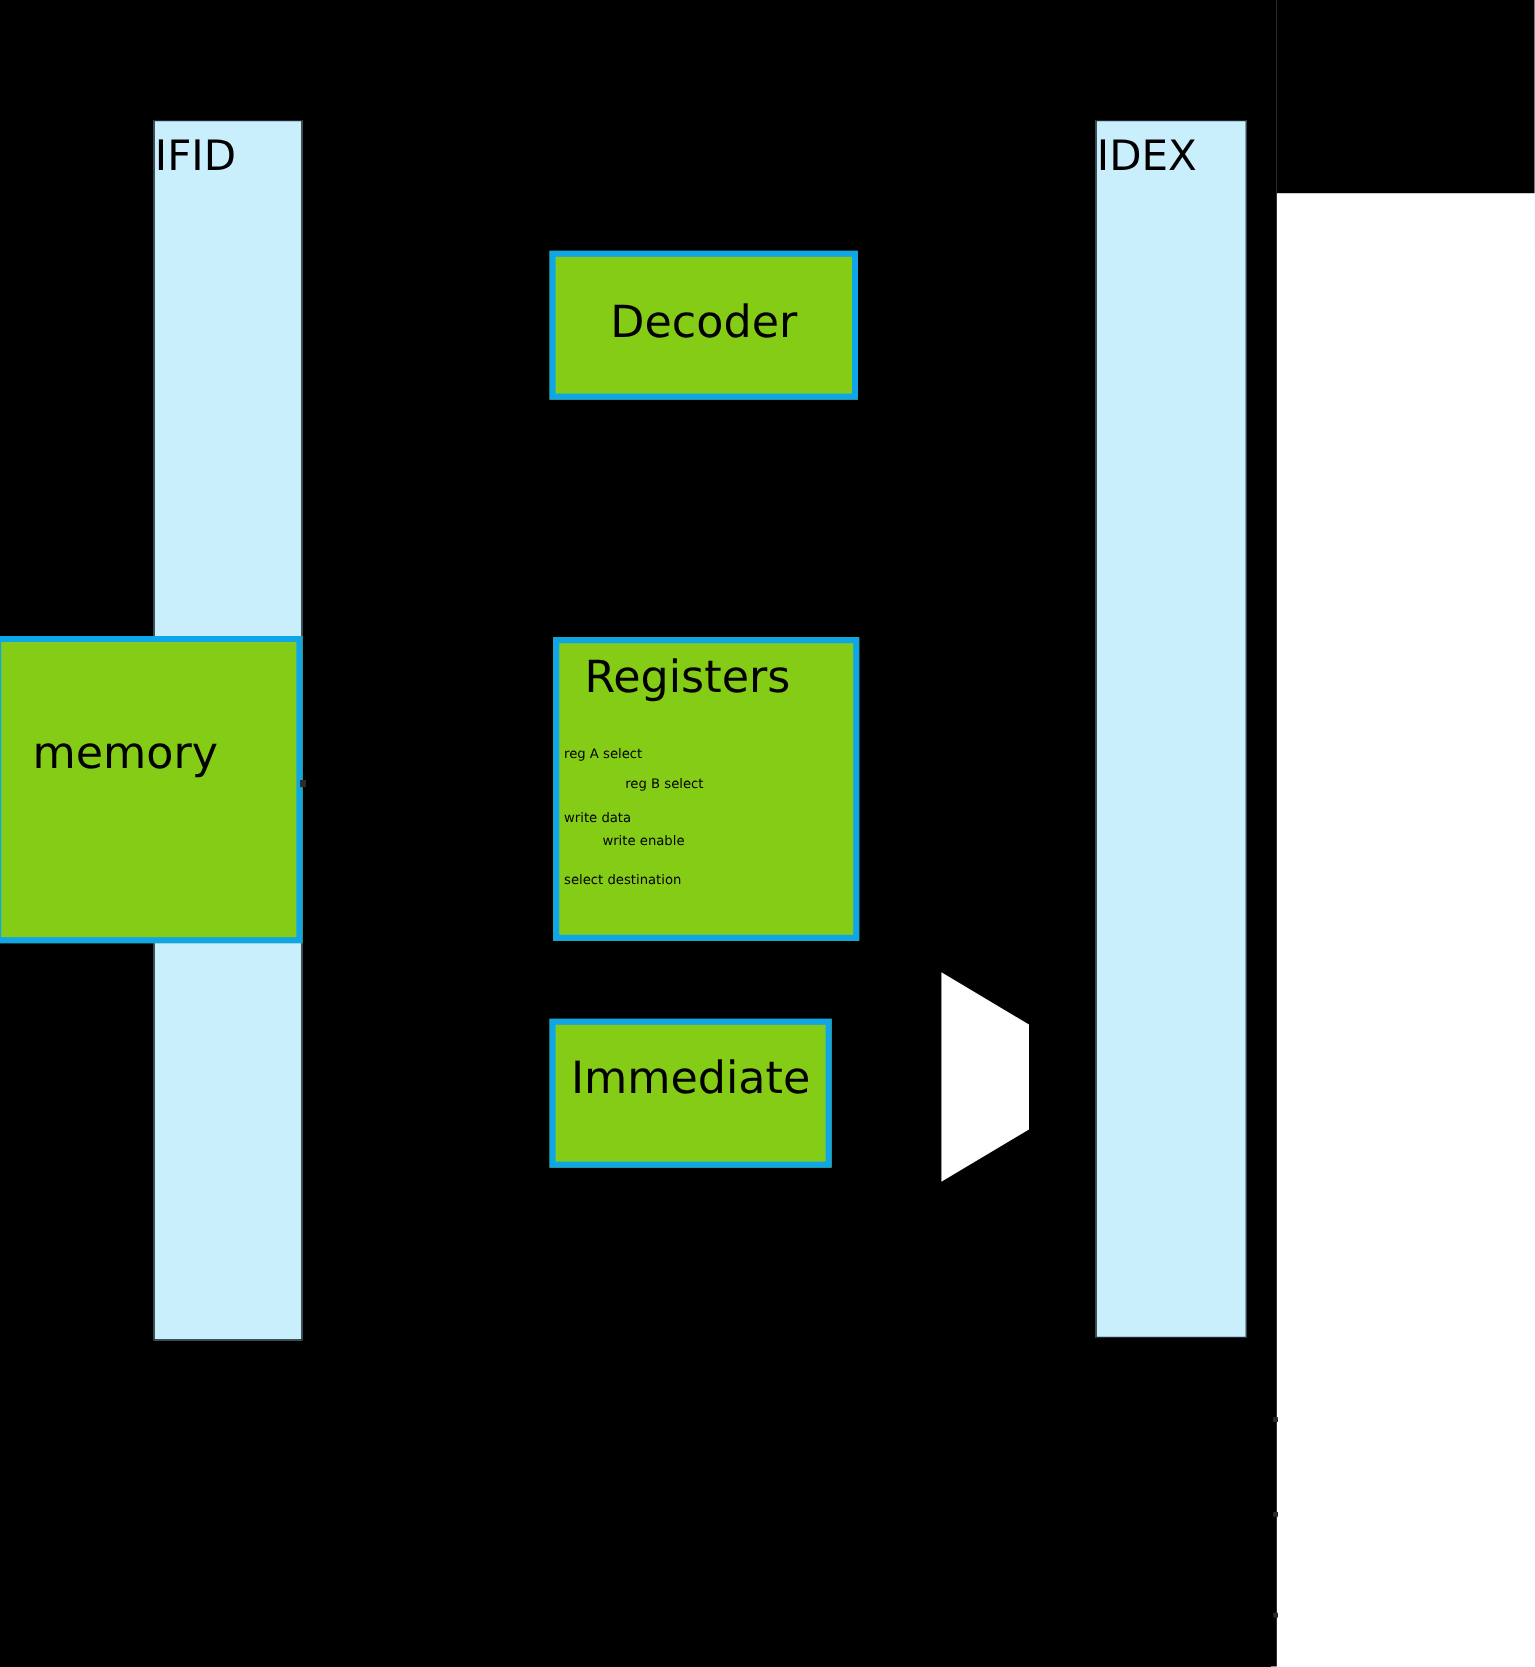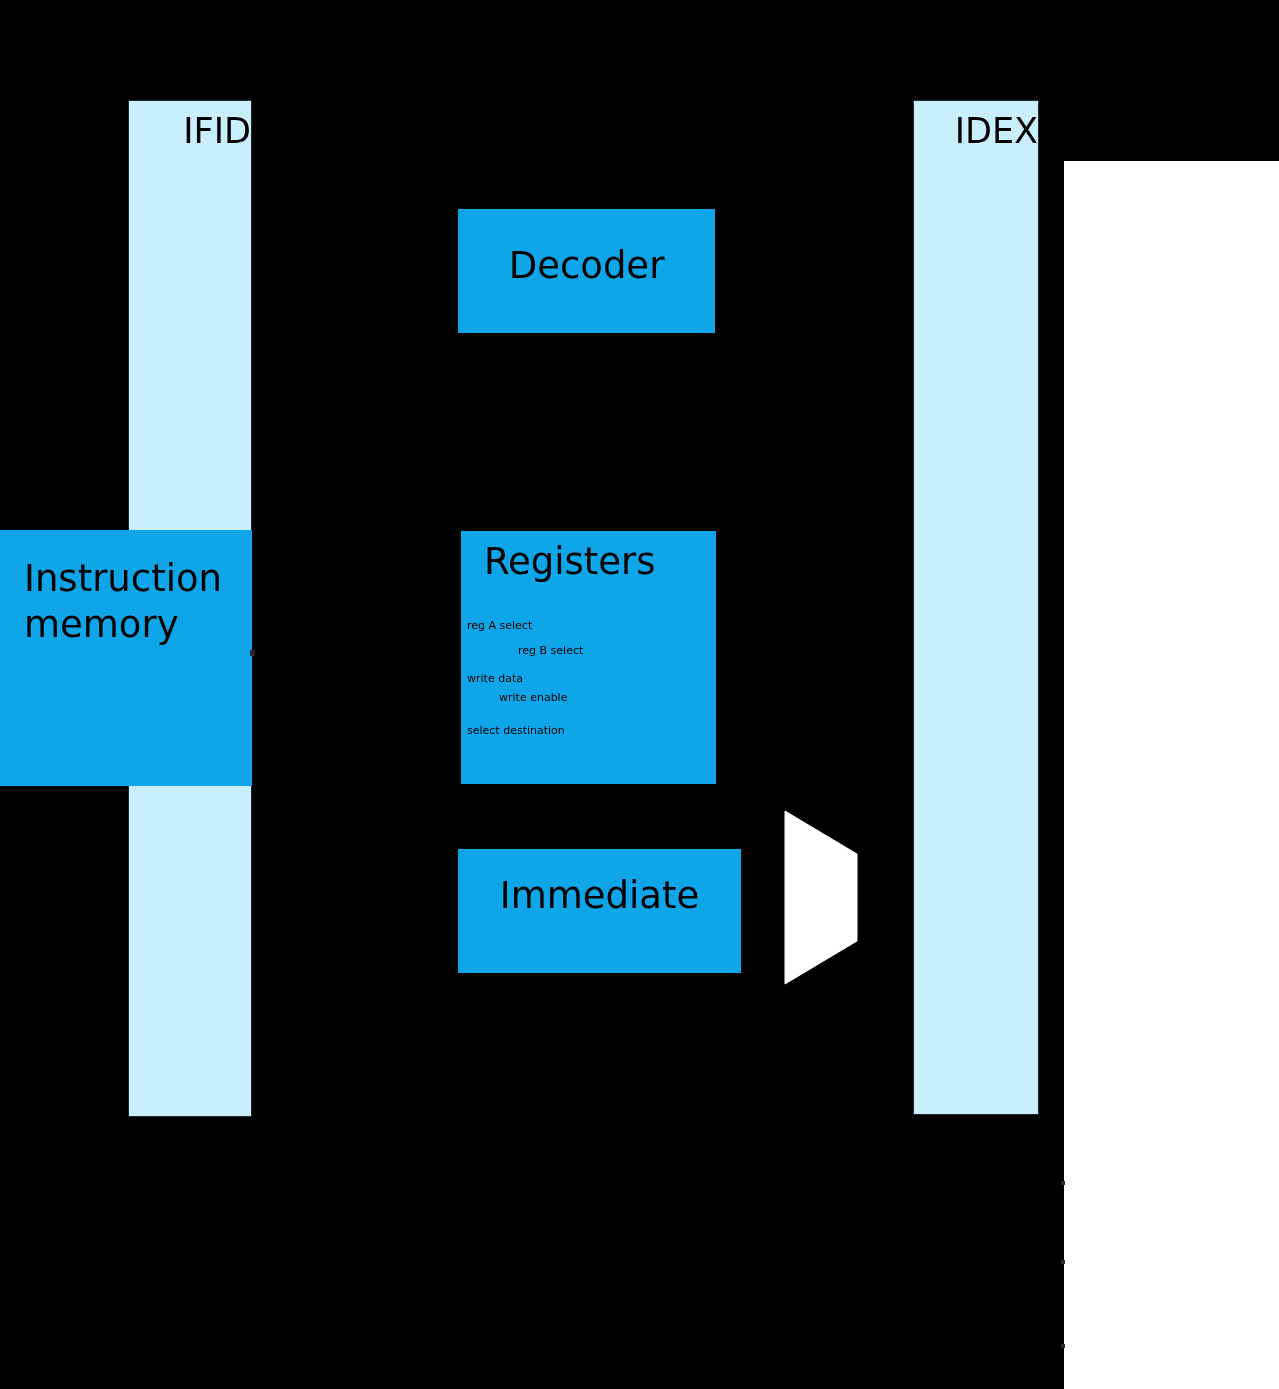--- a/index.html
+++ b/index.html
@@ -24,31 +24,31 @@
     position: absolute;
     background: #c9eefc;
     border: 1px solid #1a2b33;
     box-sizing: border-box;
   }
   .pipe-reg-label {
     position: absolute;
     left: 0;
     right: 0;
     top: 13px;
-    text-align: right;
+    text-align: left;
     font-size: 35px;
     line-height: 1;
     color: #000000;
     white-space: nowrap;
   }
   
   .unit-box {
     position: absolute;
-    background: #0ea5e9;
-    border: 2px solid #0ea5e9;
+    background: #84cc16;
+    border: 5px solid #0ea5e9;
     box-sizing: border-box;
   }
   .unit-title {
     position: absolute;
     font-size: 37px;
     line-height: 1;
     color: #000000;
     white-space: nowrap;
   }
   .unit-title-centered {
@@ -89,35 +89,34 @@
 
   <div class="pipe-reg" style="left:913px; top:100px; width:126px; height:1015px;padding-left:28px;">
     <div class="pipe-reg-label">IDEX</div>
   </div>
 
   <div class="unit-box" style="left:458px; top:209px; width:257px; height:124px;">
     <div class="unit-title unit-title-centered" style="top:36px;">Decoder</div>
   </div>
 
   <div class="unit-box" style="left:-4px; top:530px; width:256px; height:256px;">
-    <div class="unit-title" style="left:26px; top:28px;">Instruction</div>
     <div class="unit-title" style="left:26px; top:74px;text-align:center;">memory</div>
   </div>
   <div class="edge-stub" style="left:250px; top:650px; width:5px; height:6px;"></div>
 
   <div class="unit-box" style="left:461px; top:531px; width:255px; height:253px;">
     <div class="unit-title" style="left:21px; top:10px;">Registers</div>
     <div class="port-label" style="left:4px; top:87px;">reg A select</div>
     <div class="port-label" style="left:7px; top:112px;margin-left:48px;">reg B select</div>
     <div class="port-label" style="left:4px; top:140px;">write data</div>
     <div class="port-label" style="left:4px; top:159px;margin-left:32px;">write enable</div>
     <div class="port-label" style="left:4px; top:192px;">select destination</div>
   </div>
 
-  <div class="unit-box" style="left:458px; top:849px; width:283px; height:124px;">
+  <div class="unit-box" style="left:458px; top:849px; width:235px; height:124px;">
     <div class="unit-title unit-title-centered" style="top:26px;">Immediate</div>
   </div>
 
   <div class="mux" style="left:783px; top:808px; width:78px; height:178px;">
     <svg width="78" height="178" viewBox="0 0 78 178">
       <polygon points="2,3 74,46 74,133 2,176" fill="#ffffff" stroke="#ffffff" stroke-width="1"></polygon>
     </svg>
   </div>
 
   <div class="edge-stub" style="left:1061px; top:1181px; width:4px; height:4px;"></div>

